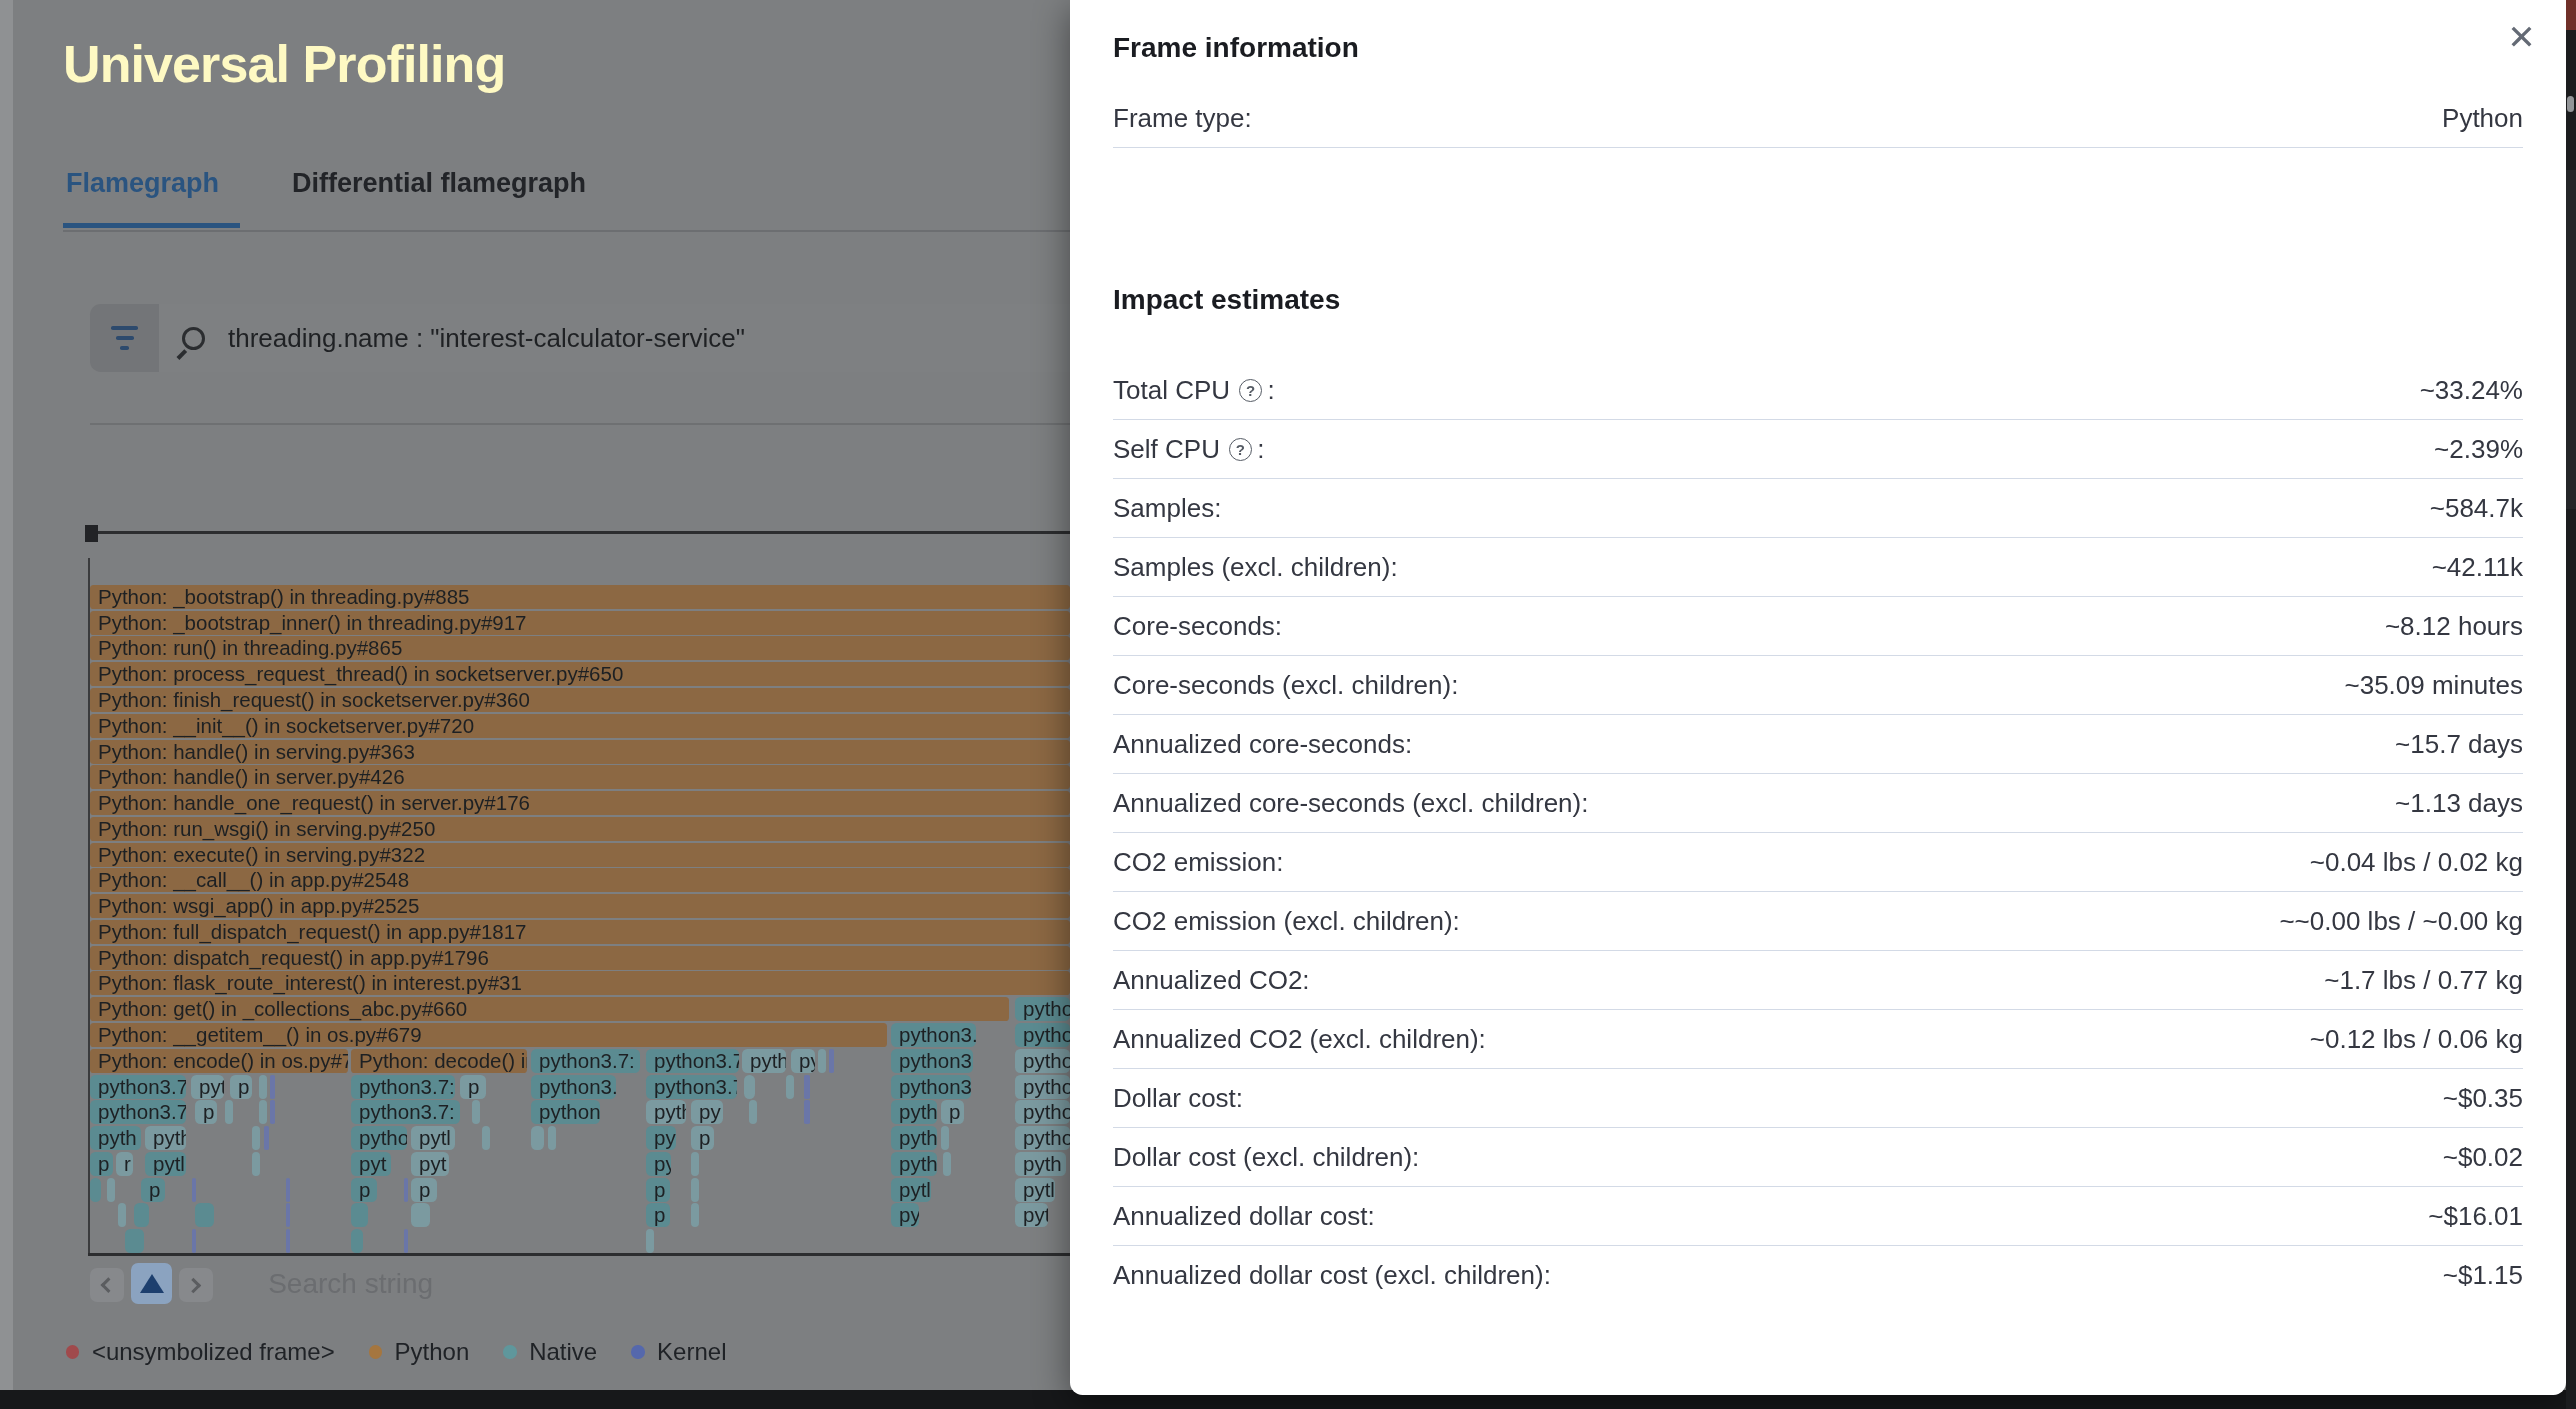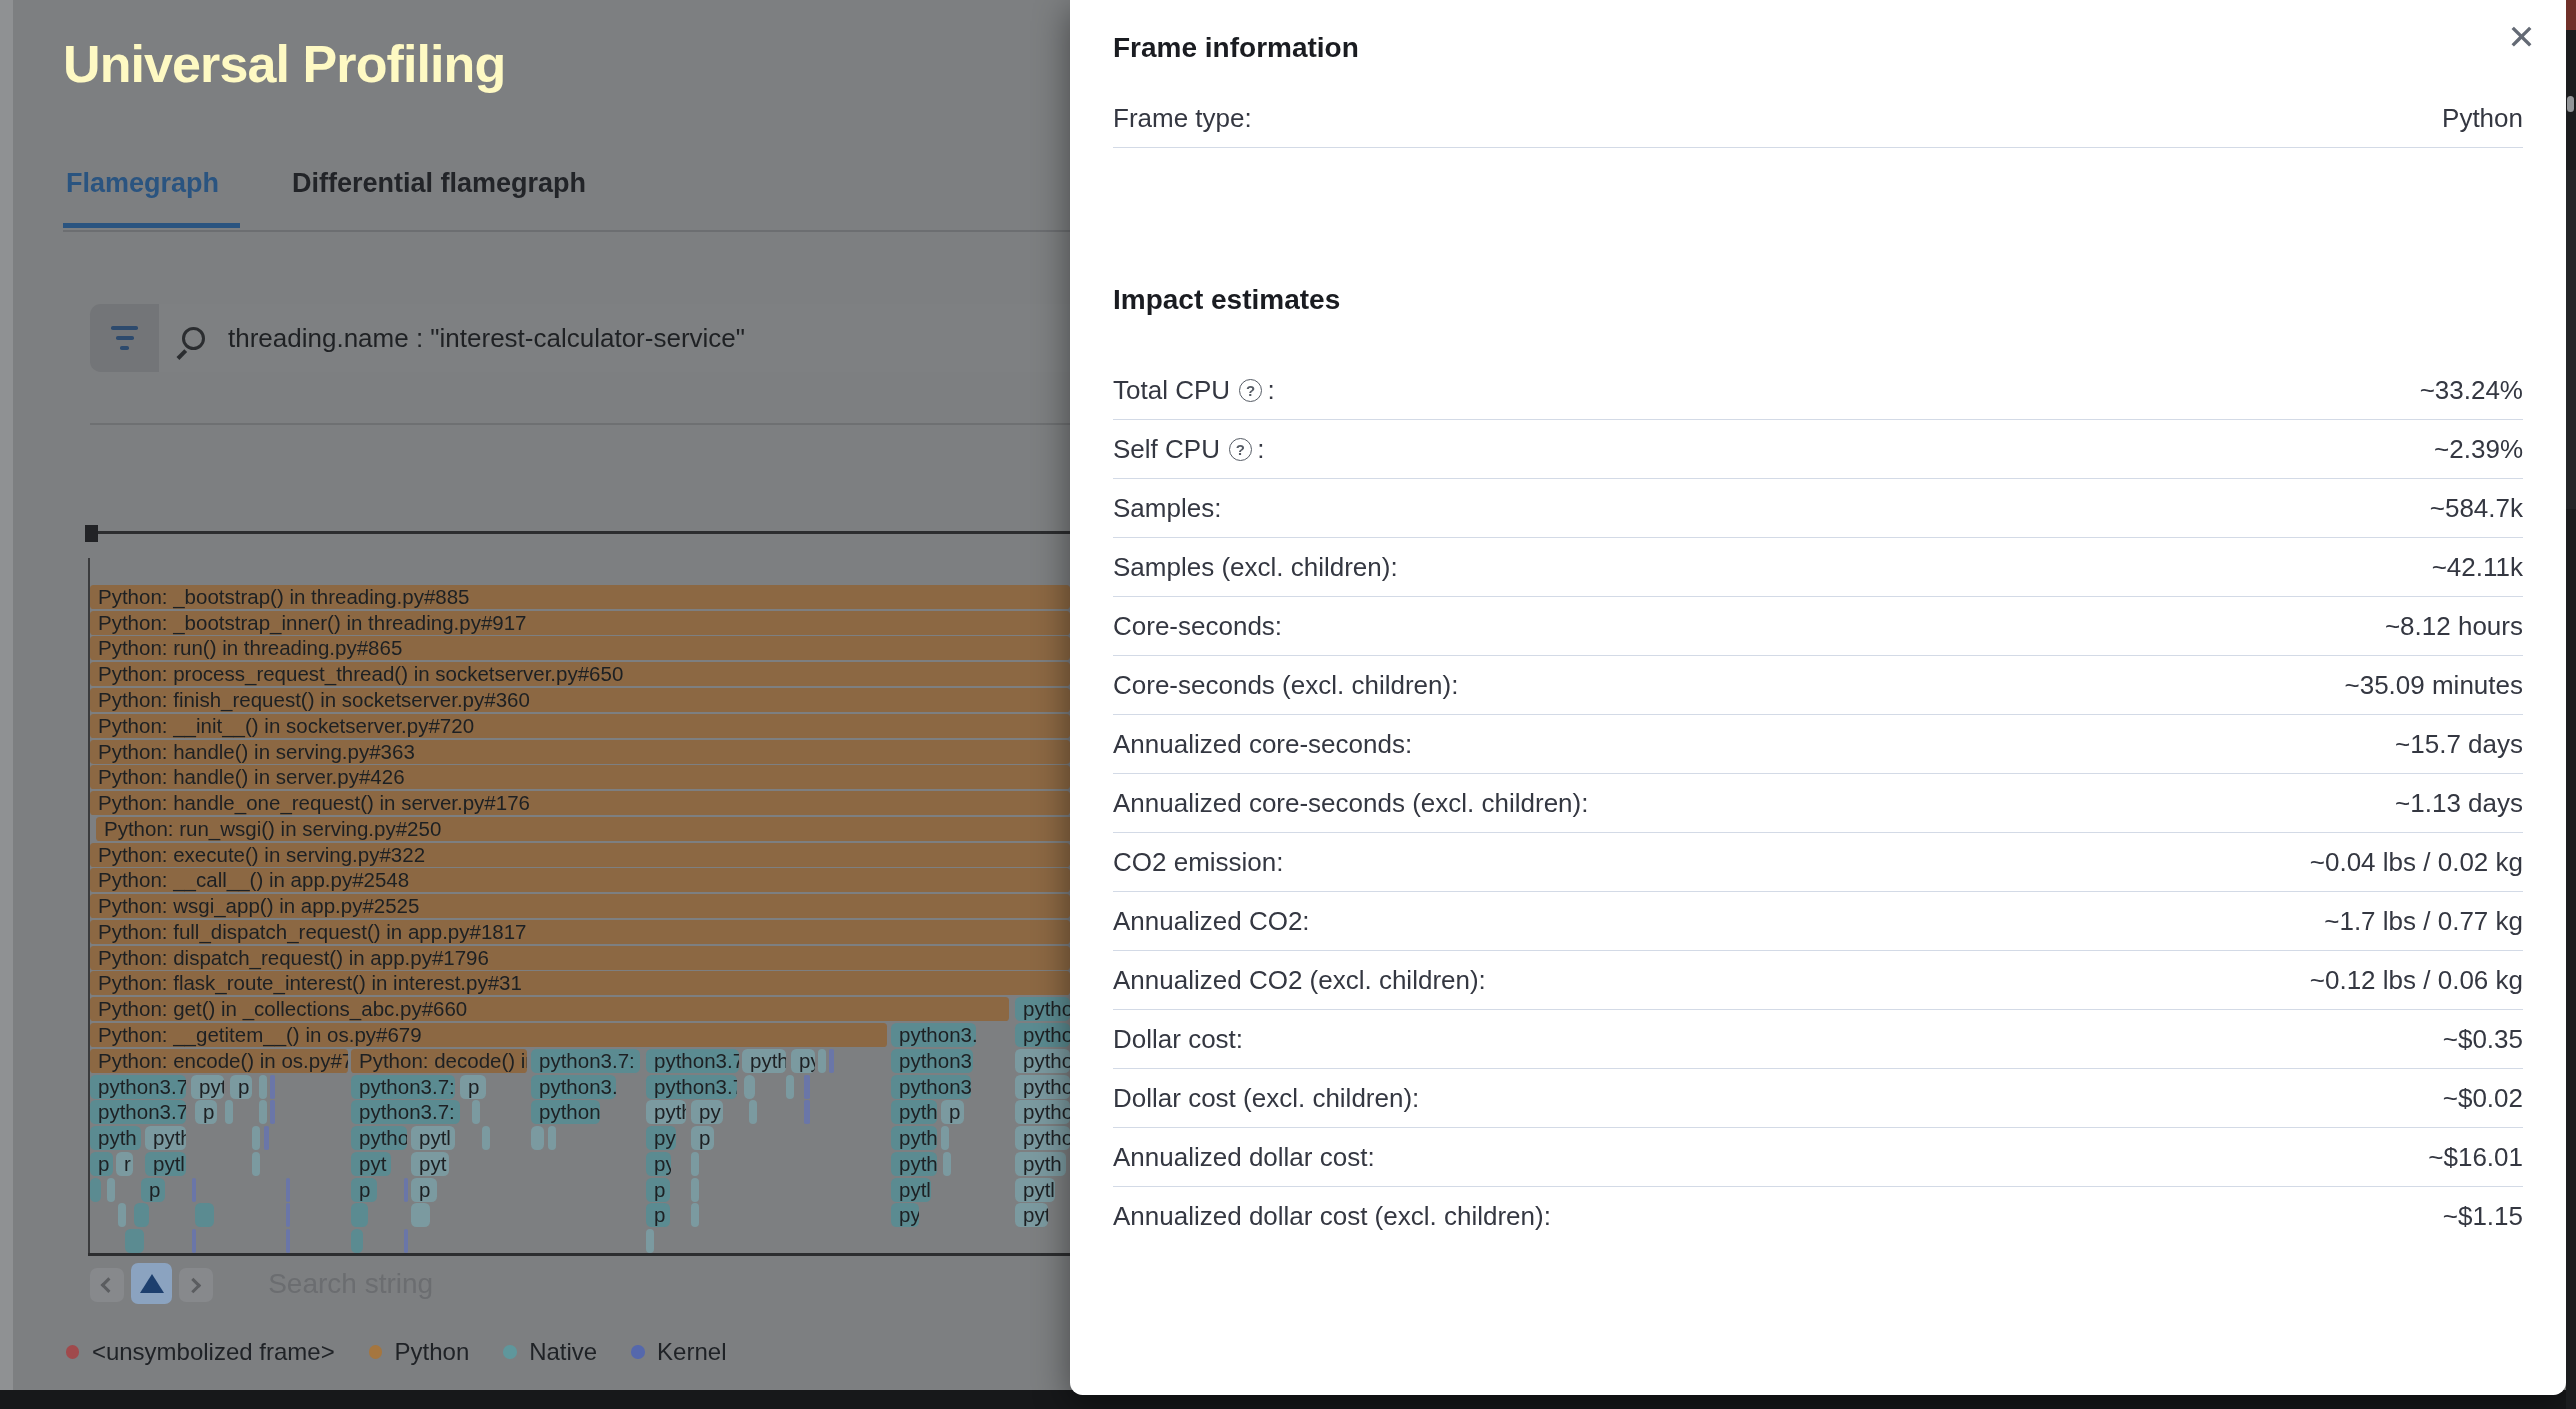--- a/index.html
+++ b/index.html
@@ -135,21 +135,21 @@
       <div class="fg-row" style="top: 740px;">
         <div class="seg brown" style="left: 90px; width: 980px;">Python: handle() in serving.py#363</div>
       </div>
       <div class="fg-row" style="top: 765px;">
         <div class="seg brown" style="left: 90px; width: 980px;">Python: handle() in server.py#426</div>
       </div>
       <div class="fg-row" style="top: 791px;">
         <div class="seg brown" style="left: 90px; width: 980px;">Python: handle_one_request() in server.py#176</div>
       </div>
       <div class="fg-row" style="top: 817px;">
-        <div class="seg brown" style="left: 96px; width: 1132px;">Python: run_wsgi() in serving.py#250</div>
+        <div class="seg brown" style="left: 90px; width: 1132px;">Python: run_wsgi() in serving.py#250</div>
       </div>
       <div class="fg-row" style="top: 843px;">
         <div class="seg brown" style="left: 90px; width: 980px;">Python: execute() in serving.py#322</div>
       </div>
       <div class="fg-row" style="top: 868px;">
         <div class="seg brown" style="left: 90px; width: 980px;">Python: __call__() in app.py#2548</div>
       </div>
       <div class="fg-row" style="top: 894px;">
         <div class="seg brown" style="left: 90px; width: 980px;">Python: wsgi_app() in app.py#2525</div>
       </div>
@@ -359,20 +359,24 @@
       </div>
       <div class="p-row">
         <span class="lbl">Annualized core-seconds (excl. children):</span>
         <span class="val">~1.13 days</span>
       </div>
       <div class="p-row">
         <span class="lbl">CO2 emission:</span>
         <span class="val">~0.04 lbs / 0.02 kg</span>
       </div>
       <div class="p-row">
+        <span class="lbl">CO2 emission (excl. children):</span>
+        <span class="val">~~0.00 lbs / ~0.00 kg</span>
+      </div>
+      <div class="p-row">
         <span class="lbl">Annualized CO2:</span>
         <span class="val">~1.7 lbs / 0.77 kg</span>
       </div>
       <div class="p-row">
         <span class="lbl">Annualized CO2 (excl. children):</span>
         <span class="val">~0.12 lbs / 0.06 kg</span>
       </div>
       <div class="p-row">
         <span class="lbl">Dollar cost:</span>
         <span class="val">~$0.35</span>

